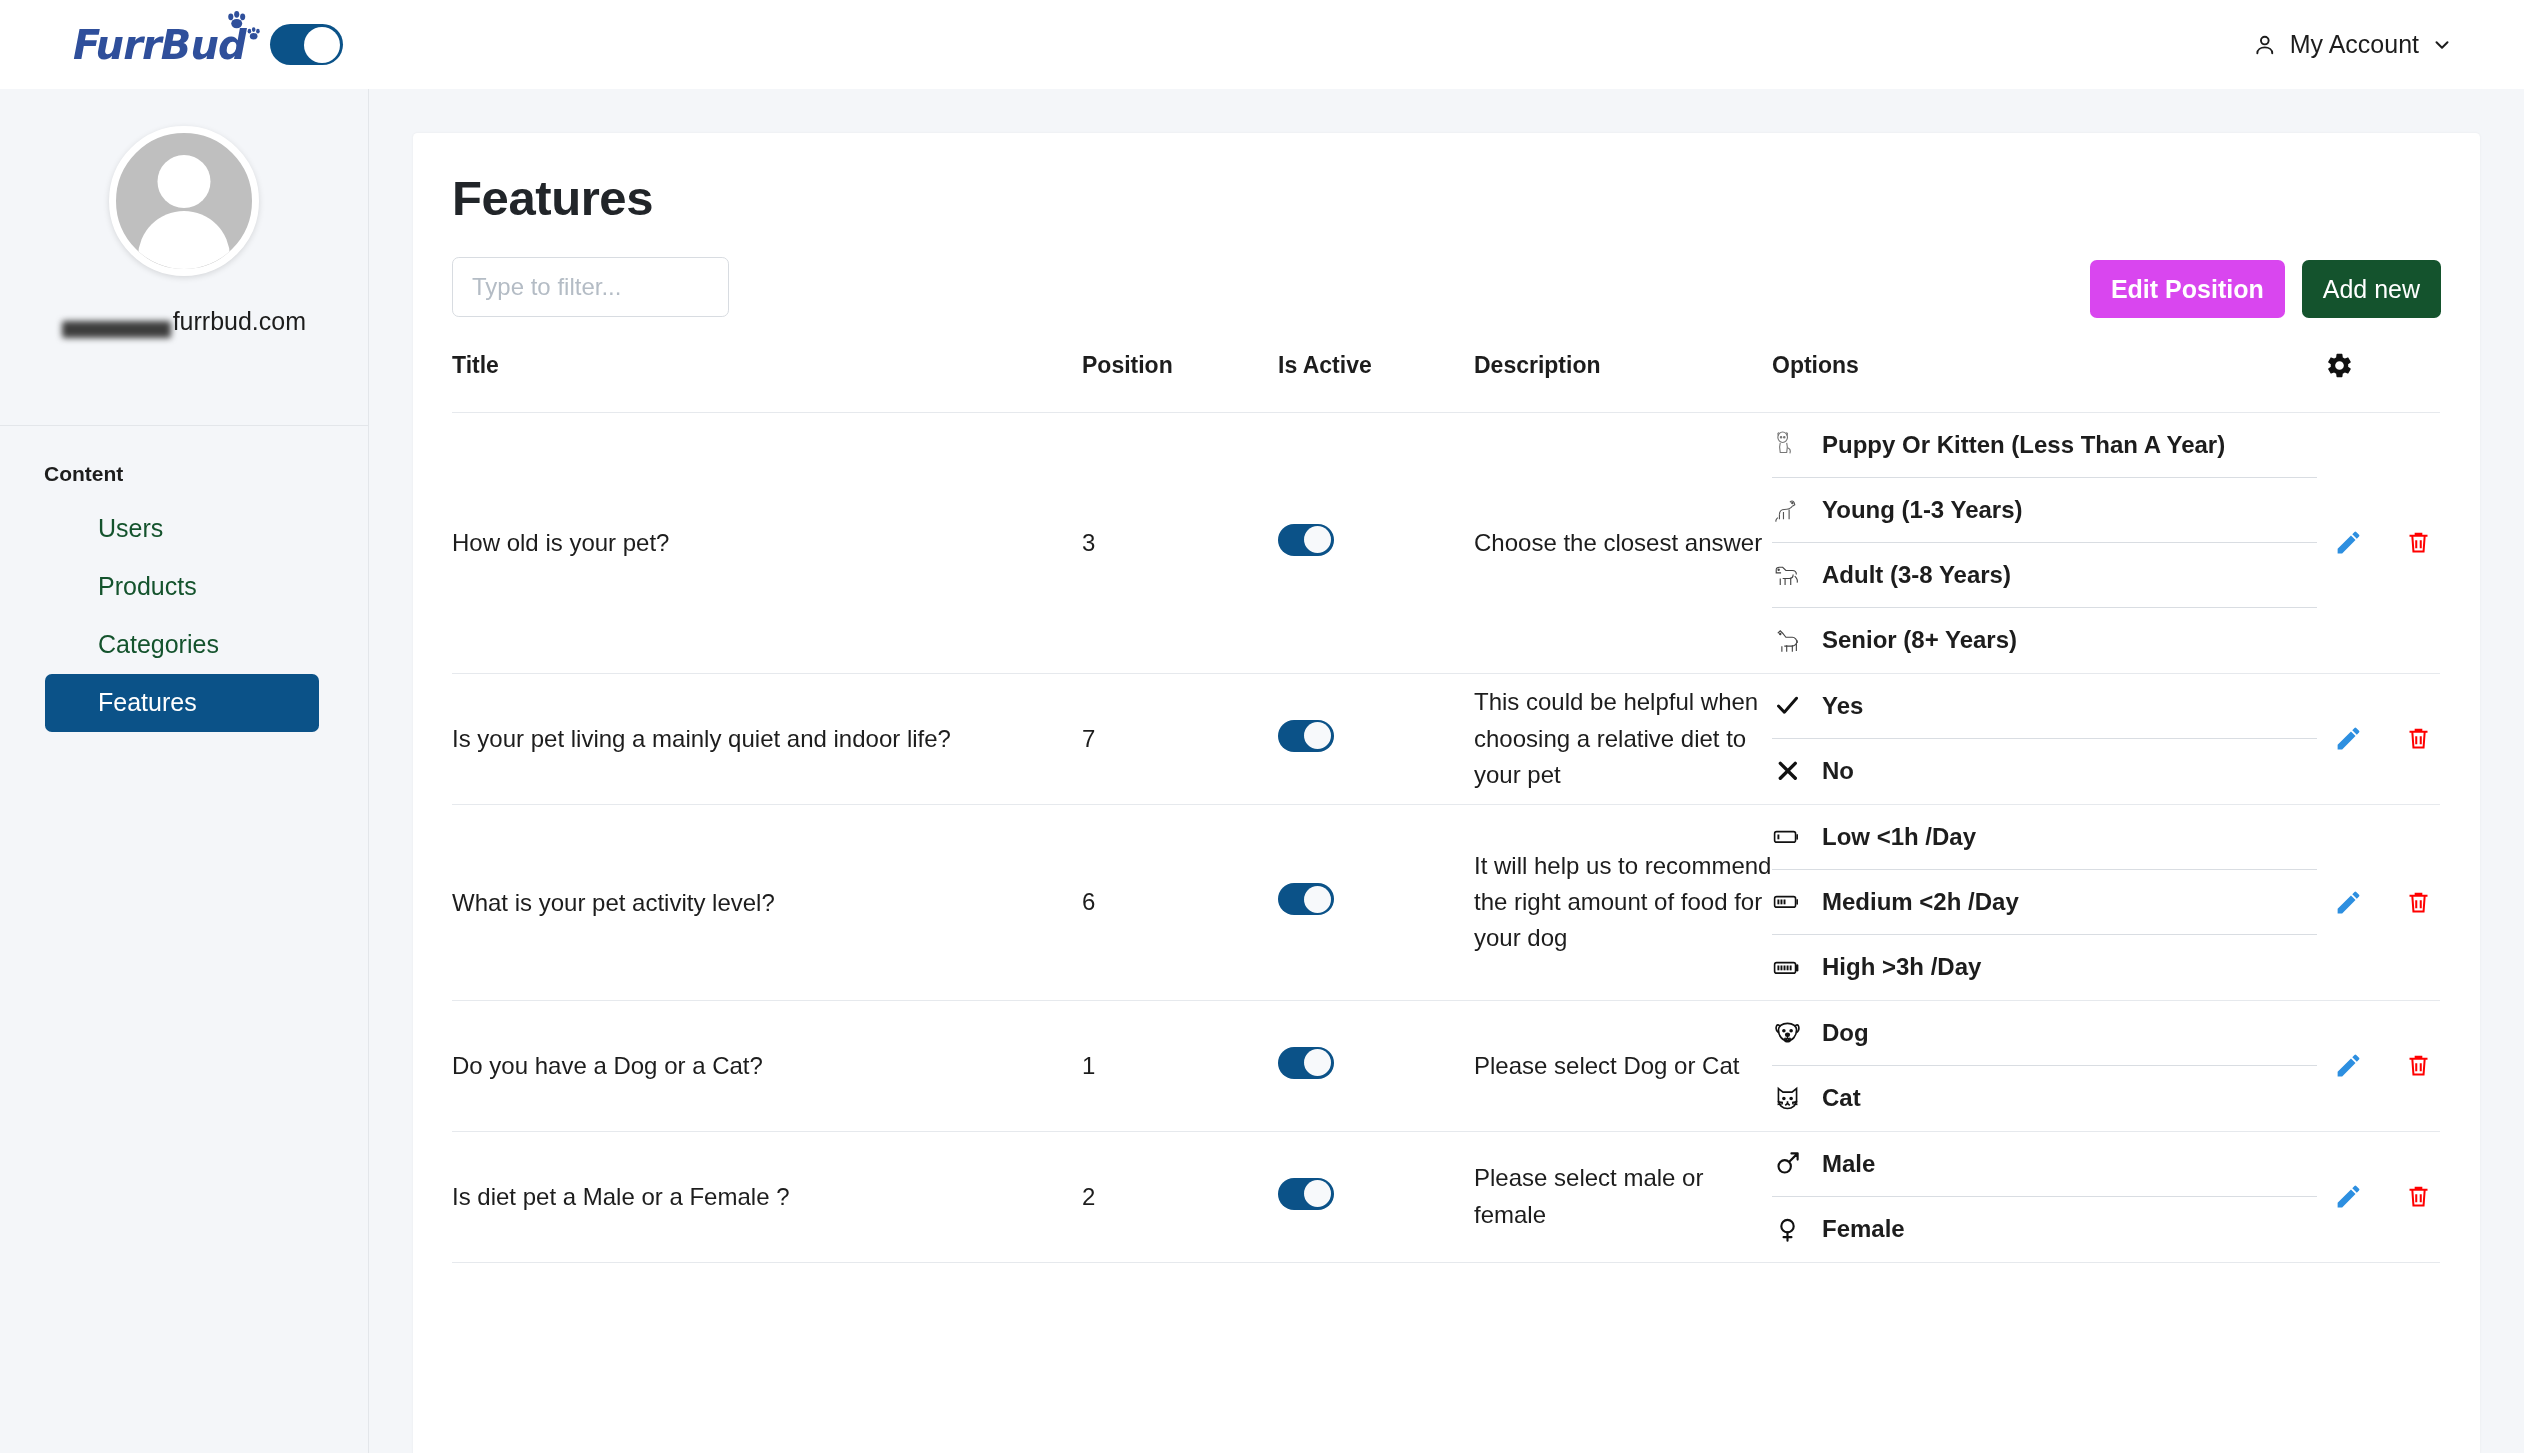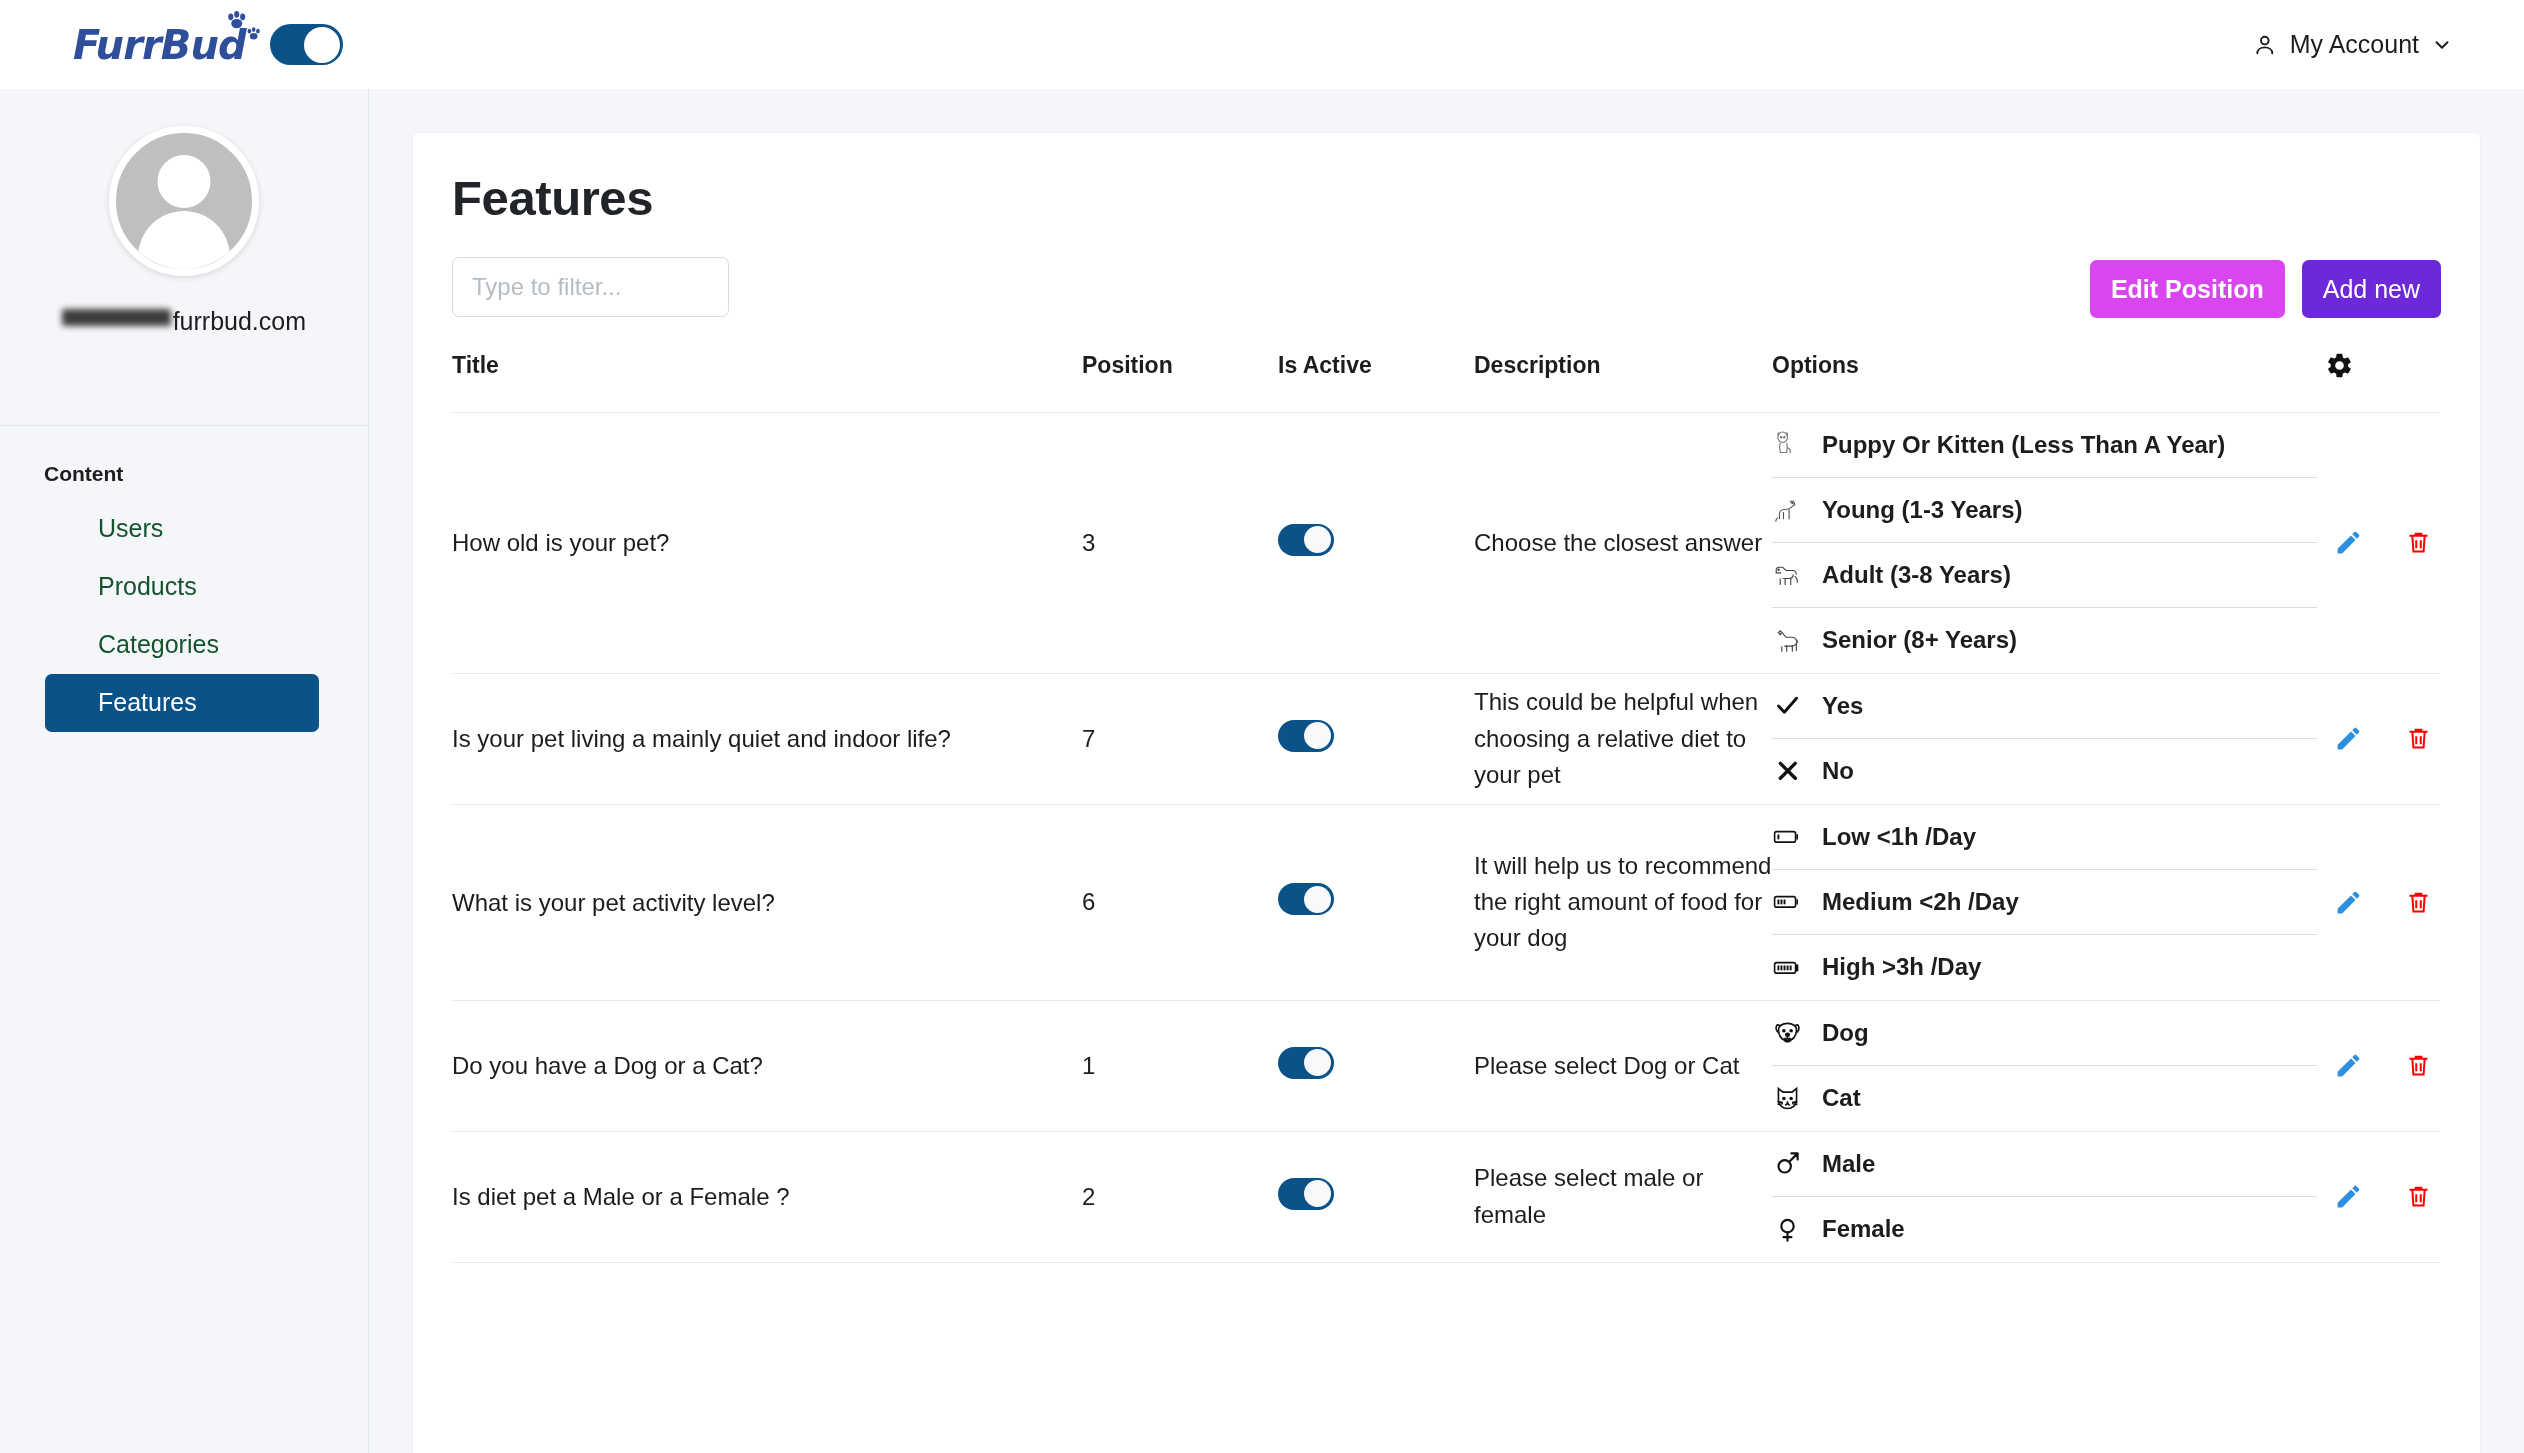--- a/index.html
+++ b/index.html
@@ -119,21 +119,21 @@
     transform: translateX(-50%);
     width: 92px; height: 58px;
     border-radius: 46px 46px 0 0;
     background: #ffffff;
   }
   .profile-email {
     margin-top: 31px;
     font-size: 25px;
     color: #1d1d1d;
     display: flex;
-    align-items: flex-start;
+    align-items: flex-end;
     white-space: nowrap;
   }
   .email-redacted {
     display: inline-block;
     width: 109px;
     height: 17px;
     background: #3d3d3d;
     border-radius: 2.6px;
     filter: blur(3.4px);
     margin-right: 1.7px;
@@ -216,21 +216,21 @@
     border-radius: 6.8px;
     color: #ffffff;
     font-size: 25px;
     font-family: "Liberation Sans", sans-serif;
     padding: 14.5px 21px;
     cursor: pointer;
     white-space: nowrap;
     line-height: 1.15;
   }
   .btn-green { background: #d946ef; font-weight: bold; }
-  .btn-blue  { background: #6d28d9; }
+  .btn-blue  { background: #14532d; }
 
   
   .tabs {
     display: flex;
     align-items: flex-end;
     margin-top: 38px;
     border-bottom: 0.9px solid #e6e9ed;
     height: 63px;
   }
   .tab {

